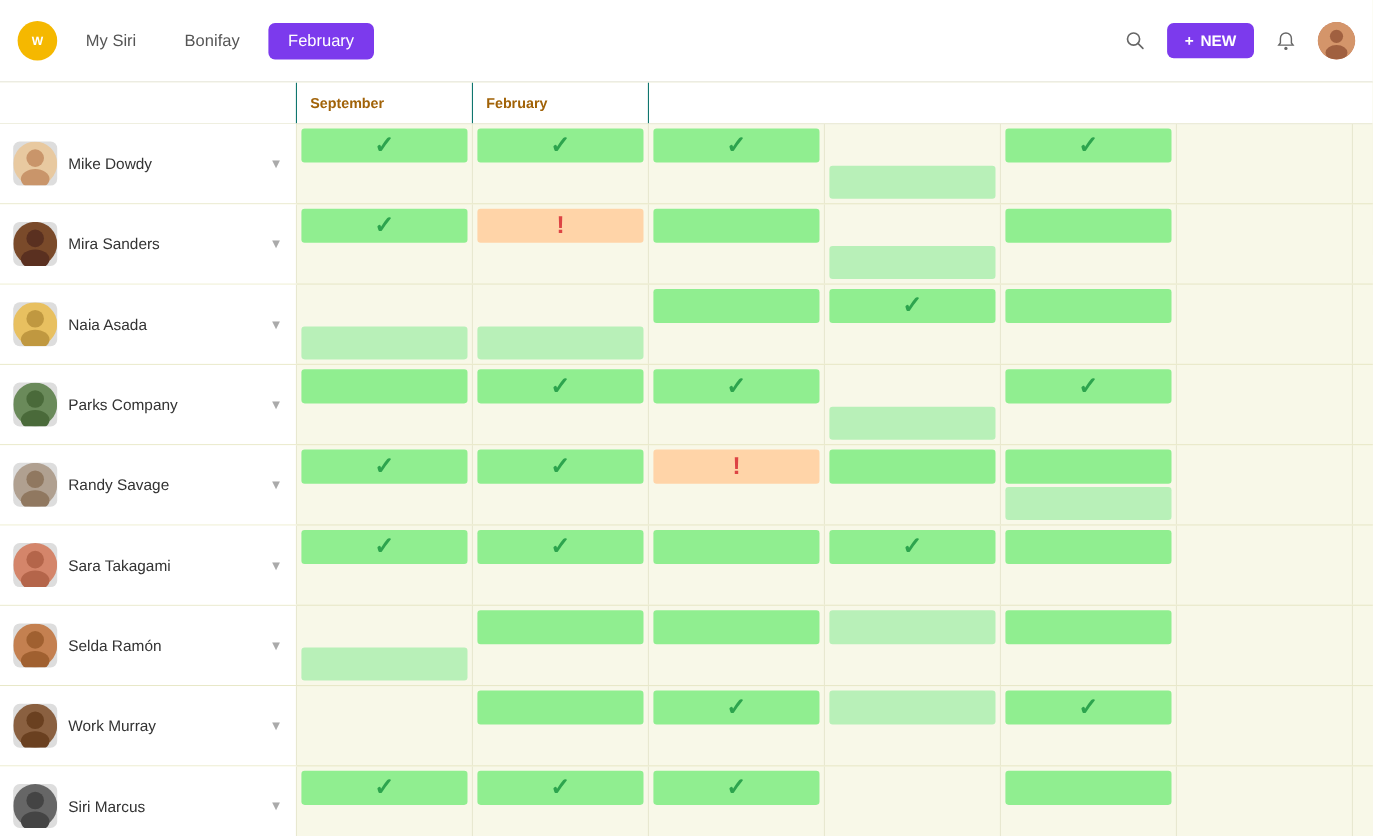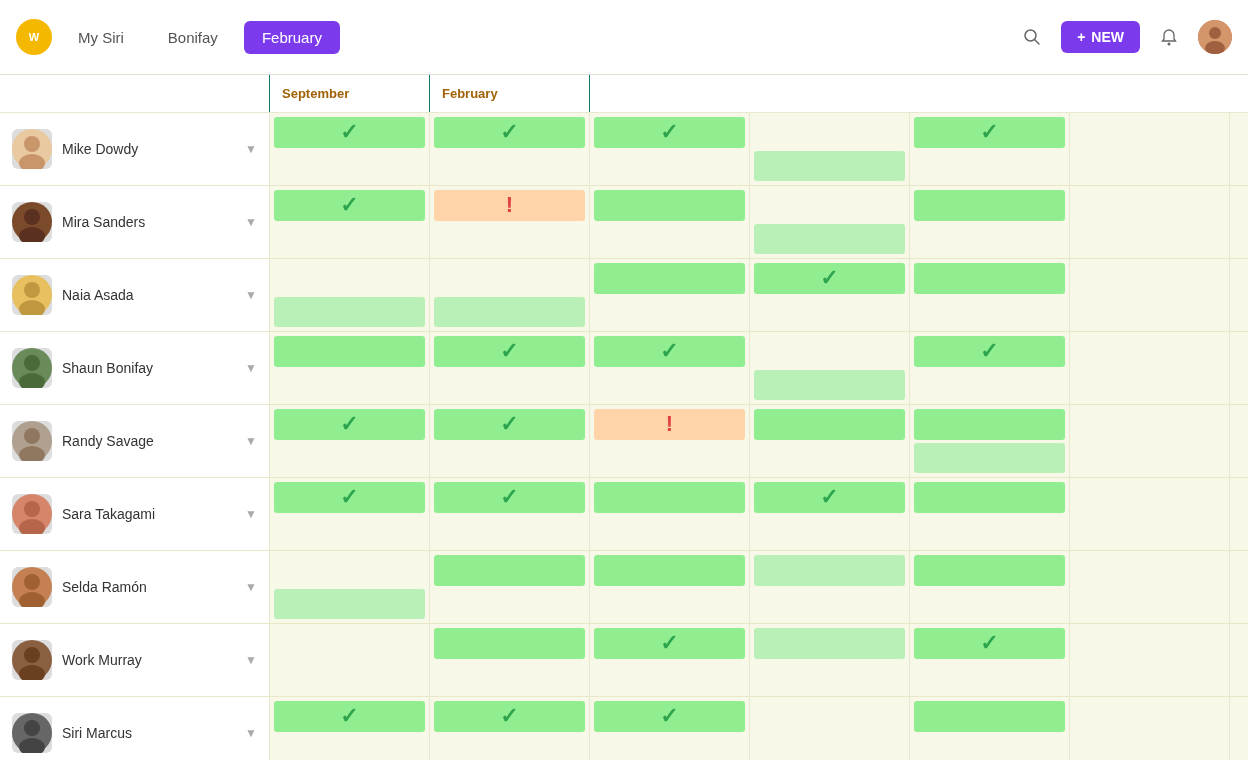--- a/index.html
+++ b/index.html
@@ -390,21 +390,21 @@
           </div>
         </div>
         <div class="person-row-group">
           <div class="person-row">
             <div class="name-cell">
     <div class="person-avatar"><svg viewBox="0 0 40 40">
                   <circle cx="20" cy="20" r="20" fill="#6a8a5a"></circle>
                   <circle cx="20" cy="15" r="8" fill="#4a6a3a"></circle>
                   <ellipse cx="20" cy="34" rx="13" ry="9" fill="#4a6a3a"></ellipse>
                 </svg></div>
-    <span class="person-name">Shaun Bonifay</span>
+    <span class="person-name">Parks Company</span>
     <span class="chevron-icon">▼</span>
   </div>
             <div class="data-cell">
               <div class="sub-row" style="background:#90ee90;"></div>
               <div class="sub-row" style="background:transparent;"></div>
             </div>
             <div class="data-cell">
               <div class="sub-row" style="background:#90ee90;">
                 <span class="check-mark">✓</span>
               </div>

